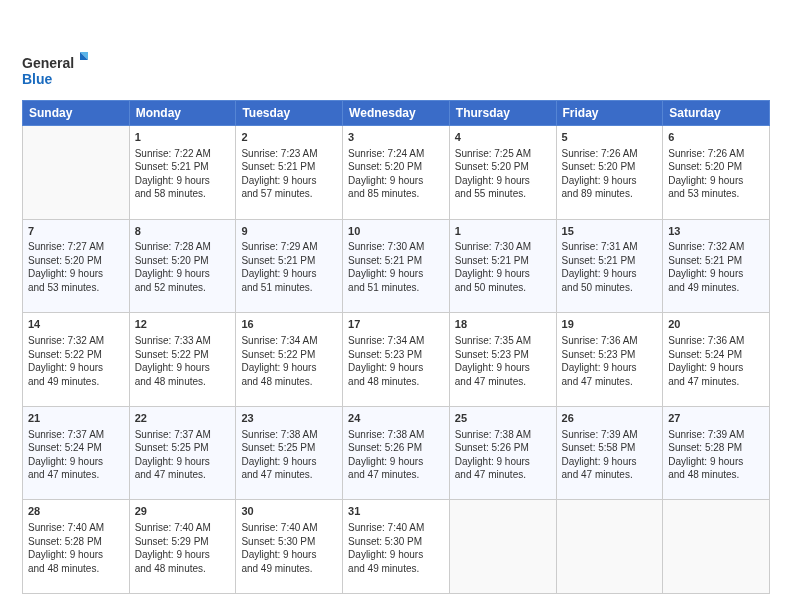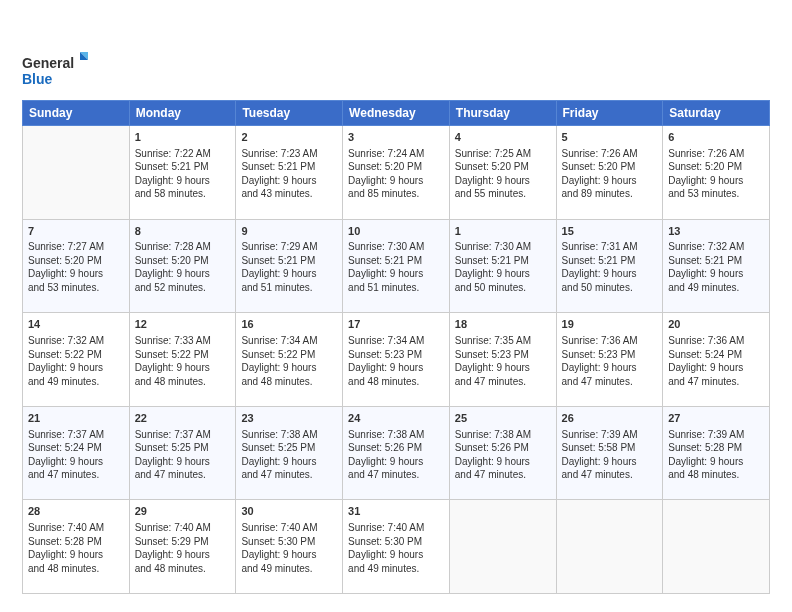--- a/index.html
+++ b/index.html
@@ -105,21 +105,21 @@
         <th>Wednesday</th>
         <th>Thursday</th>
         <th>Friday</th>
         <th>Saturday</th>
       </tr>
     </thead>
     <tbody id="calendar-body">
     <tr>
           <td class="empty"></td>
           <td><span class="day-num">1</span><span>Sunrise: 7:22 AM</span><br><span>Sunset: 5:21 PM</span><br><span>Daylight: 9 hours</span><br><span>and 58 minutes.</span><br></td>
-          <td><span class="day-num">2</span><span>Sunrise: 7:23 AM</span><br><span>Sunset: 5:21 PM</span><br><span>Daylight: 9 hours</span><br><span>and 43 minutes.</span><br></td>
+          <td><span class="day-num">2</span><span>Sunrise: 7:23 AM</span><br><span>Sunset: 5:21 PM</span><br><span>Daylight: 9 hours</span><br><span>and 57 minutes.</span><br></td>
           <td><span class="day-num">3</span><span>Sunrise: 7:24 AM</span><br><span>Sunset: 5:20 PM</span><br><span>Daylight: 9 hours</span><br><span>and 85 minutes.</span><br></td>
           <td><span class="day-num">4</span><span>Sunrise: 7:25 AM</span><br><span>Sunset: 5:20 PM</span><br><span>Daylight: 9 hours</span><br><span>and 55 minutes.</span><br></td>
           <td><span class="day-num">5</span><span>Sunrise: 7:26 AM</span><br><span>Sunset: 5:20 PM</span><br><span>Daylight: 9 hours</span><br><span>and 89 minutes.</span><br></td>
           <td><span class="day-num">6</span><span>Sunrise: 7:26 AM</span><br><span>Sunset: 5:20 PM</span><br><span>Daylight: 9 hours</span><br><span>and 53 minutes.</span><br></td>
         </tr>
         <tr>
           <td><span class="day-num">7</span><span>Sunrise: 7:27 AM</span><br><span>Sunset: 5:20 PM</span><br><span>Daylight: 9 hours</span><br><span>and 53 minutes.</span><br></td>
           <td><span class="day-num">8</span><span>Sunrise: 7:28 AM</span><br><span>Sunset: 5:20 PM</span><br><span>Daylight: 9 hours</span><br><span>and 52 minutes.</span><br></td>
           <td><span class="day-num">9</span><span>Sunrise: 7:29 AM</span><br><span>Sunset: 5:21 PM</span><br><span>Daylight: 9 hours</span><br><span>and 51 minutes.</span><br></td>
           <td><span class="day-num">10</span><span>Sunrise: 7:30 AM</span><br><span>Sunset: 5:21 PM</span><br><span>Daylight: 9 hours</span><br><span>and 51 minutes.</span><br></td>

